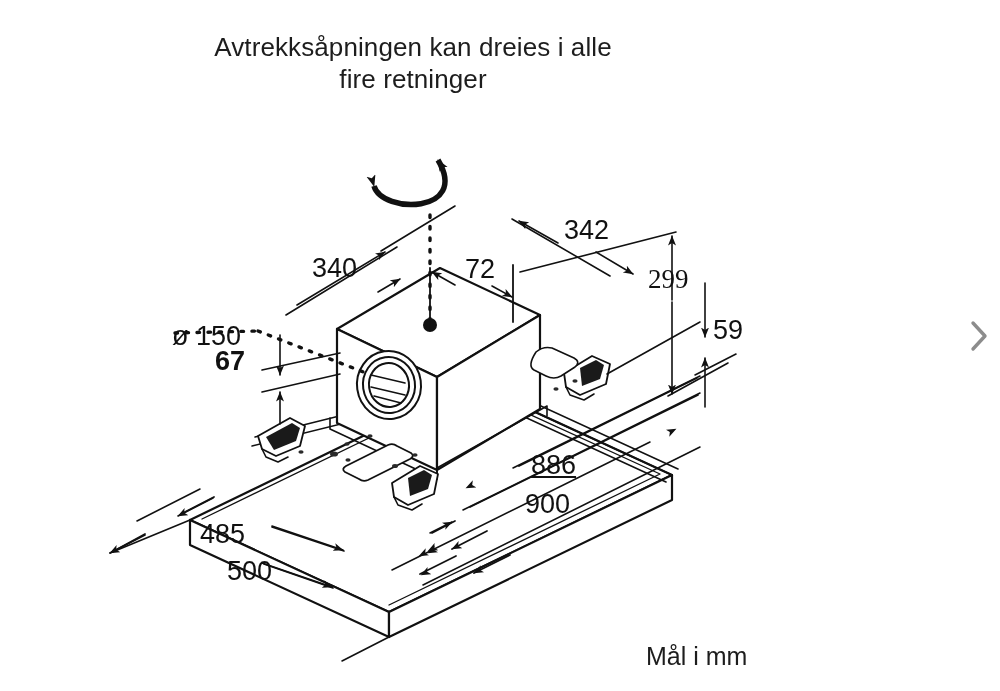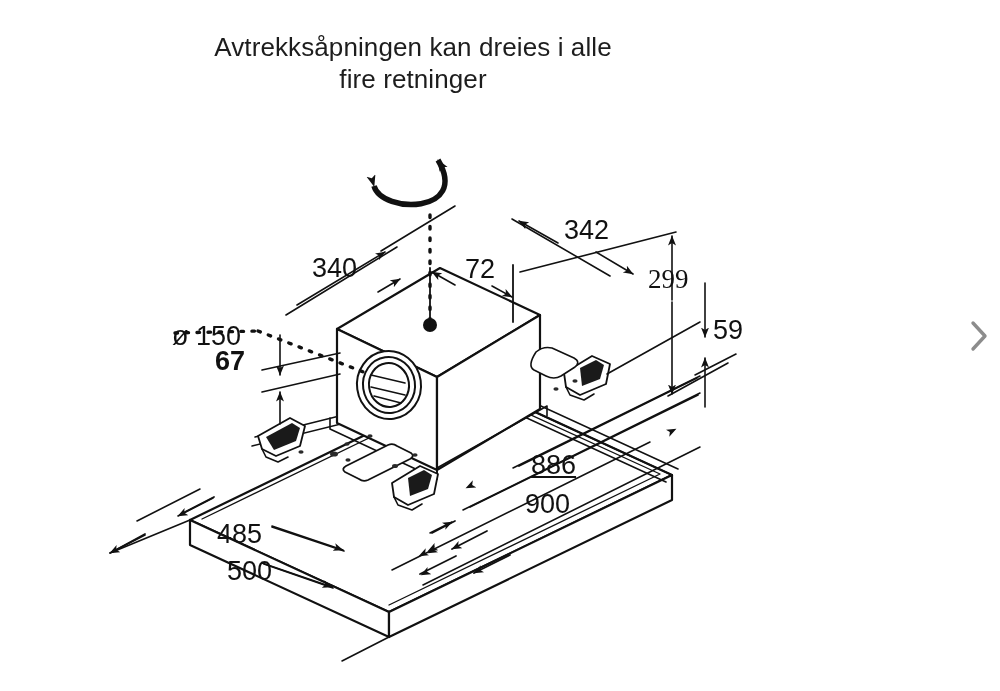--- a/index.html
+++ b/index.html
@@ -322,24 +322,25 @@
   <div class="dim" style="left:648px; top:266px;font-family:Liberation Serif, serif;">299</div>
 
   <div class="dim" style="left:713px; top:317px;">59</div>
 
   <div class="dim" style="left:215px; top:348px;font-weight:bold;">67</div>
 
   <div class="dim" style="left:531px; top:452px;text-decoration:underline;">886</div>
 
   <div class="dim" style="left:497px; top:491px;margin-left:28px;">900</div>
 
-  <div class="dim" style="left:200px; top:521px;margin-left:17px;">485</div>
+  <div class="dim" style="left:200px; top:521px;">485</div>
 
   <div class="dim" style="left:195px; top:558px;margin-left:32px;">500</div>
 
+  <div class="caption">Mål i mm</div>
 
   <div class="nav-chevron">
     <svg width="20" height="32" viewBox="0 0 20 32">
       <path d="M4,3 L16,16 L4,29" fill="none" stroke="#8c8c8c" stroke-width="3.4" stroke-linecap="round" stroke-linejoin="round"></path>
     </svg>
   </div>
 
 </div>
 
 </body></html>

